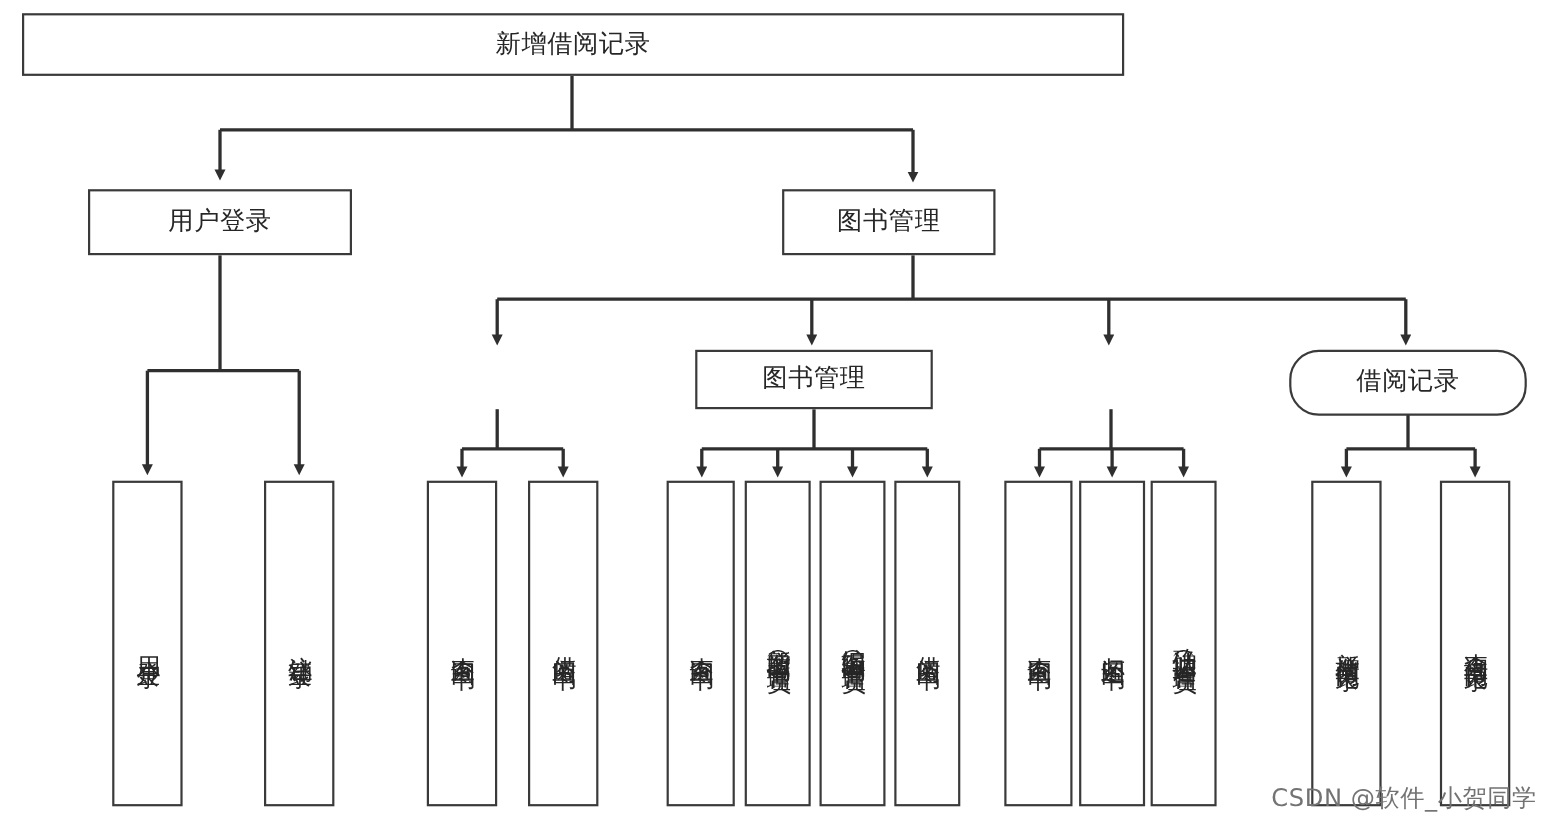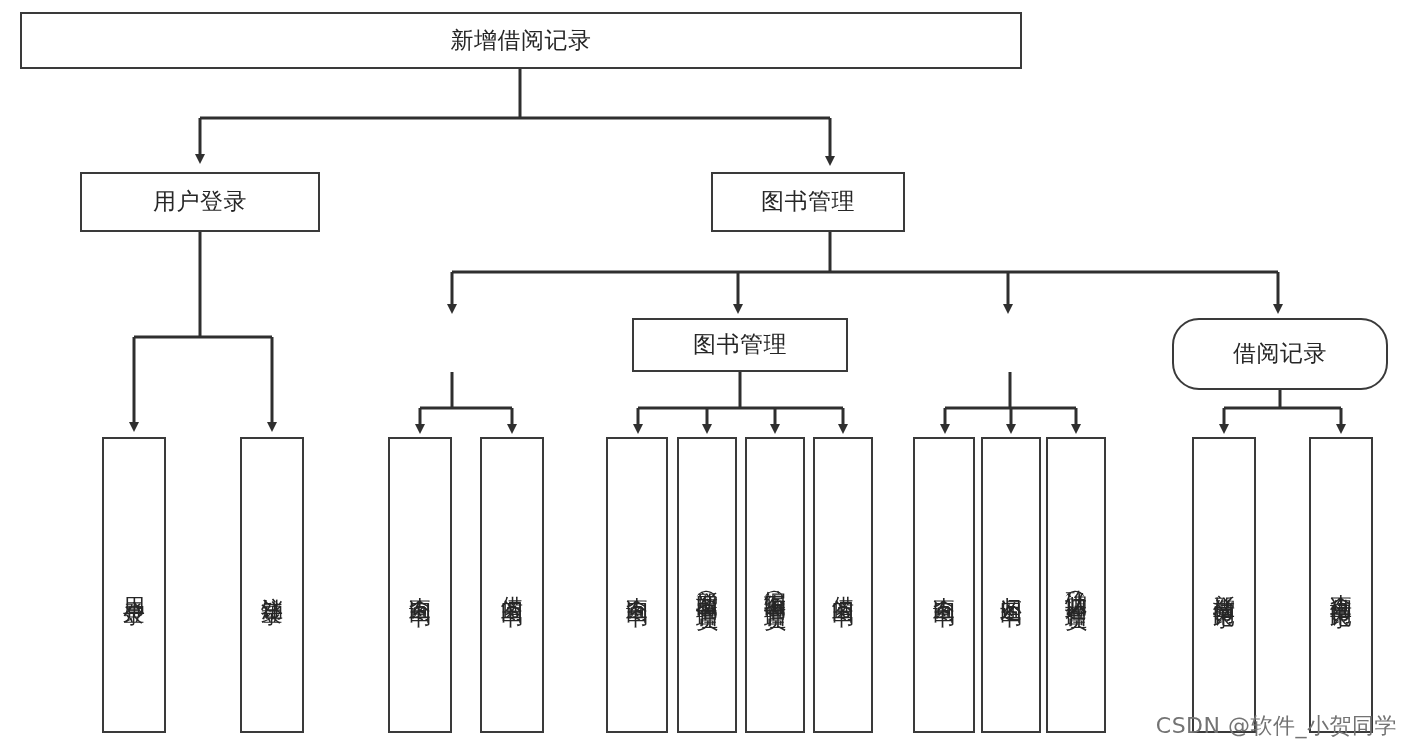--- a/index.html
+++ b/index.html
@@ -127,21 +127,21 @@
   <div class="node h" style="left:80px; top:172px; width:240px; height:60px;">
     <span>用户登录</span>
   </div>
   <div class="node h" style="left:711px; top:172px; width:194px; height:60px;">
     <span>图书管理</span>
   </div>
 
   <div class="node h" style="left:632px; top:318px; width:216px; height:54px;">
     <span>图书管理</span>
   </div>
-  <div class="node h" style="left:1172px; top:318px; width:216px; height:72px;border-radius:27px;">
+  <div class="node h" style="left:1172px; top:318px; width:216px; height:60px;border-radius:27px;">
     <span>借阅记录</span>
   </div>
 
   <div class="node leaf" style="left:102px; top:437px; width:64px; height:296px;">
     <span class="vtext">用户登录</span>
   </div>
   <div class="node leaf" style="left:240px; top:437px; width:64px; height:296px;">
     <span class="vtext">注销登录</span>
   </div>
 

